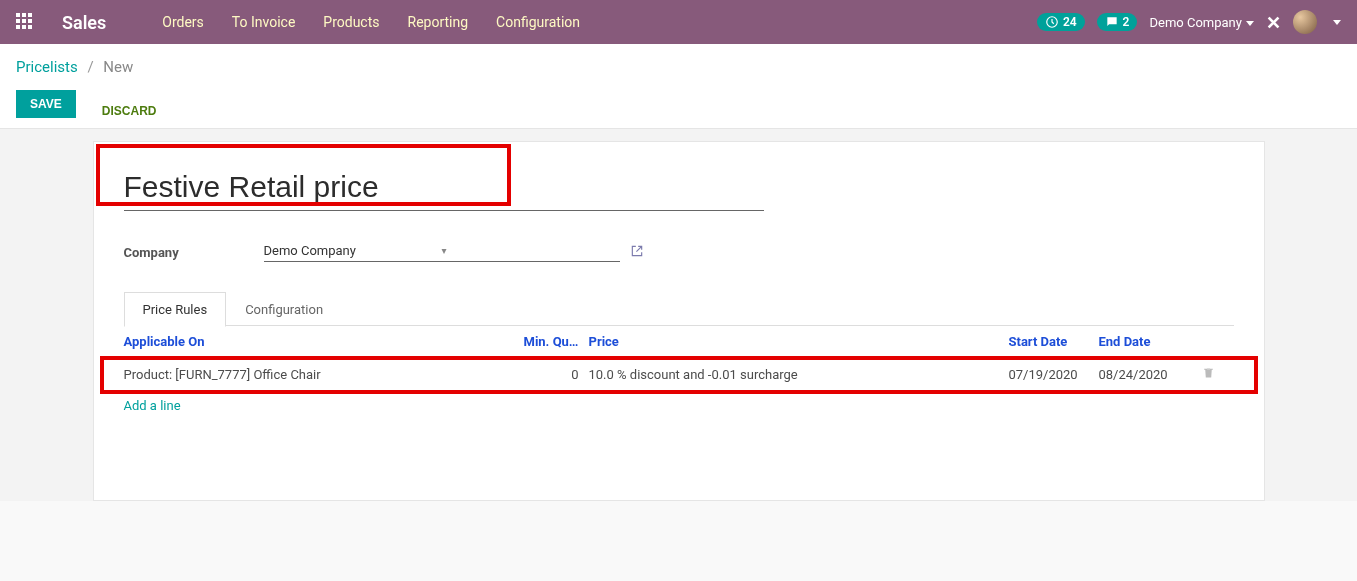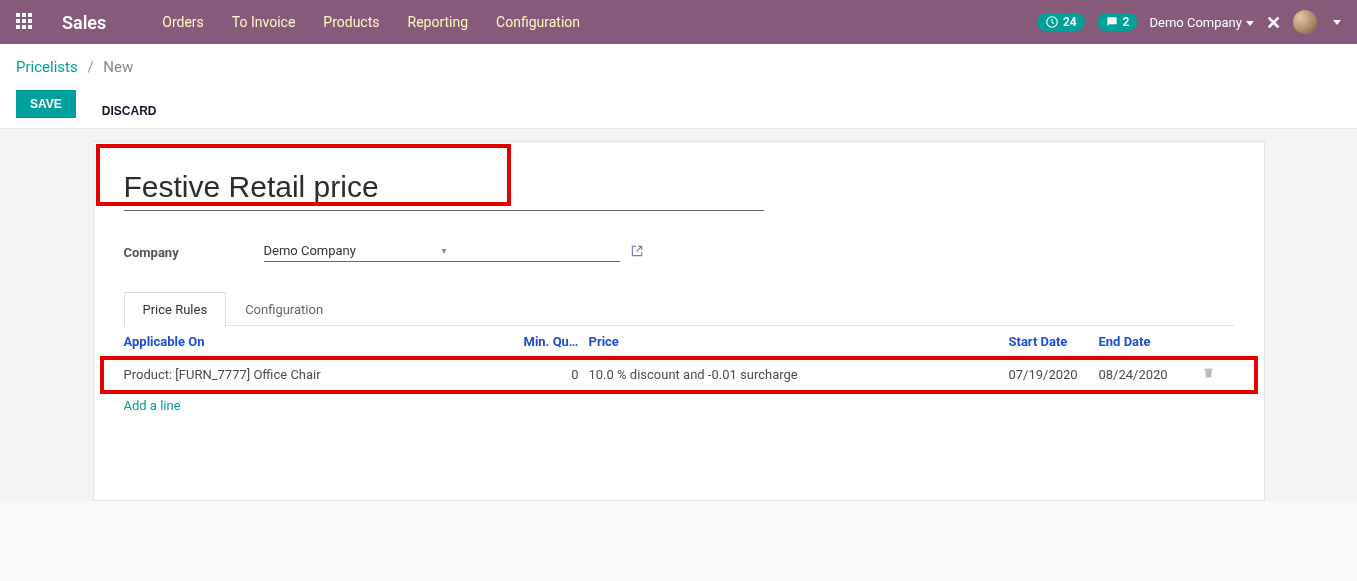--- a/index.html
+++ b/index.html
@@ -57,21 +57,21 @@
 .breadcrumbs .link { color: #00a09d; cursor: pointer; }
 .breadcrumbs .sep { color: #999; margin: 0 6px; }
 .breadcrumbs .current { color: #888; }
 .actions { display: flex; align-items: flex-end; gap: 26px; }
 .btn-save {
   background: #00a09d; color: #fff; border: none;
   padding: 7px 14px; font-size: 12px; font-weight: 700;
   cursor: pointer;
 }
 .btn-discard {
-  background: none; border: none; color: #0f172a;
+  background: none; border: none; color: #4d7c0f;
   font-size: 12px; font-weight: 700; cursor: pointer;
 }
 
 
 .sheet-wrap {
   background: #f3f3f3;
   padding: 0;
   display: flex;
   justify-content: center;
 }

